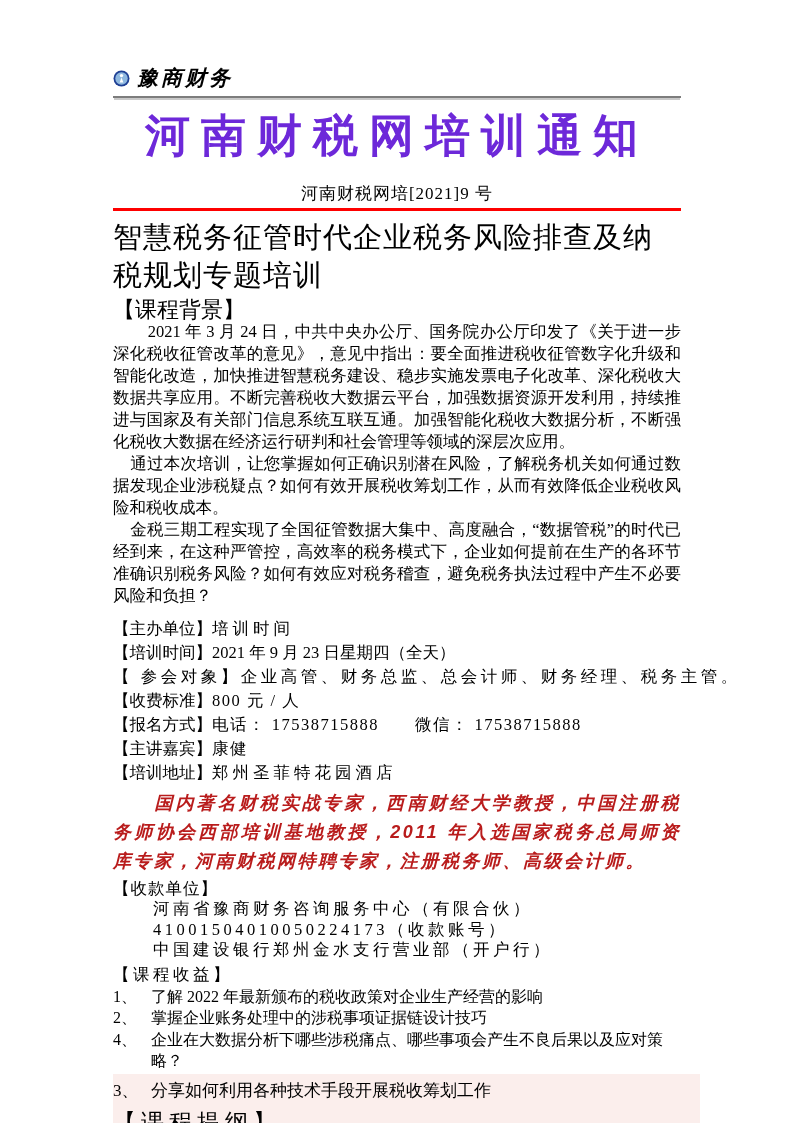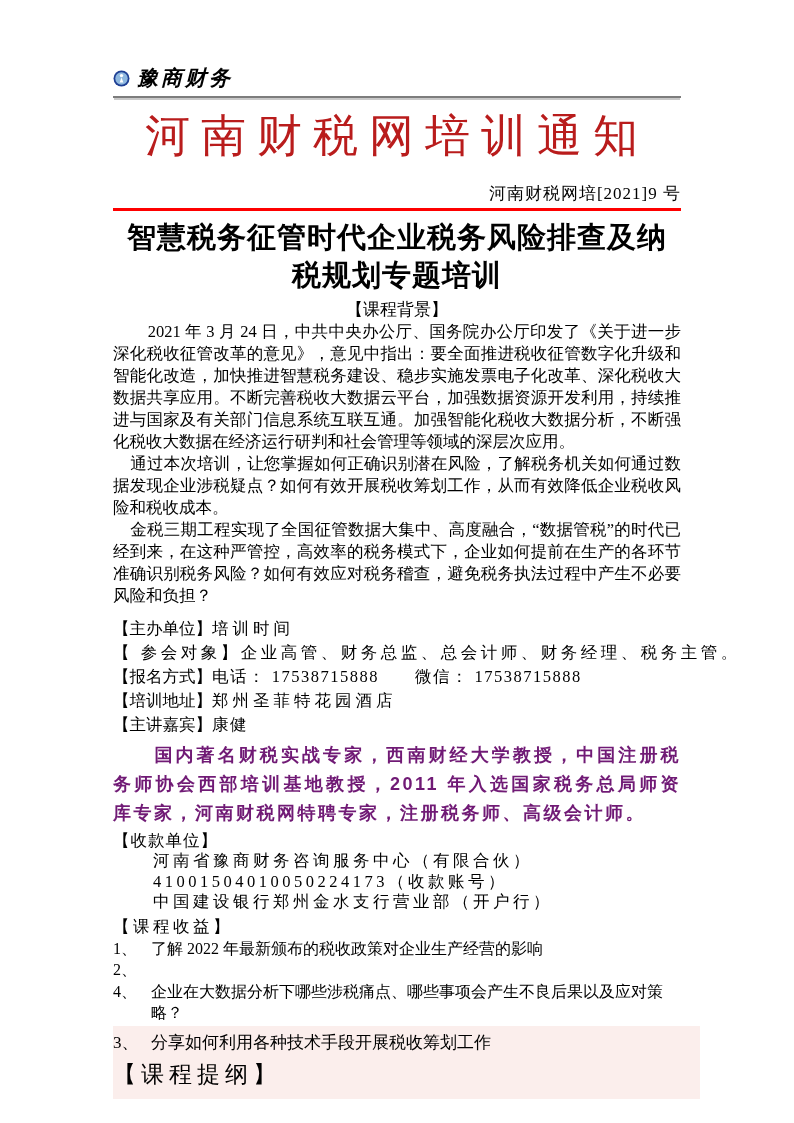--- a/index.html
+++ b/index.html
@@ -17,52 +17,52 @@
     border-bottom:2px solid #7d7d7d;
     box-shadow:0 3px 0 -1px #c9c9c9;
   }
   .logo { display:flex; align-items:center; gap:7px; }
   .logo-text { font-size:21px; font-weight:bold; font-style:italic; letter-spacing:3px; }
   .site-text { font-size:14.5px; letter-spacing:0.3px; }
 
   
   .banner {
     margin-top:9px; text-align:center; white-space:nowrap;
-    font-size:45px; line-height:58px; font-weight:normal;
-    color:#b91c1c; letter-spacing:11px;
+    font-size:45px; line-height:58px; font-weight:bold;
+    color:#6d28d9; letter-spacing:11px;
   }
 
   
-  .doc-number { margin-top:18px; text-align:right; font-size:17px; line-height:22px; letter-spacing:1px; }
+  .doc-number { margin-top:18px; text-align:center; font-size:17px; line-height:22px; letter-spacing:1px; }
   .red-rule { height:3px; background:#fe0000; margin-top:3px; }
 
   
   .main-title {
-    margin-top:7px; text-align:center;
-    font-size:29px; line-height:38px; font-weight:bold; letter-spacing:1px;
+    margin-top:7px; 
+    font-size:29px; line-height:38px; font-weight:normal; letter-spacing:1px;
   }
 
-  .sec-heading { font-size:17px; line-height:23px;text-align:center; }
+  .sec-heading { font-size:22px; line-height:23px; }
   .para { font-size:16.5px; line-height:22px; text-align:justify; }
   .indent2 { text-indent:2.1em; }
   .indent1 { text-indent:1.05em; }
 
   
   .info { margin-top:10px; }
   .info-row { font-size:16.5px; line-height:24px; white-space:nowrap; }
   .ls-a { letter-spacing:4px; }
   .ls-b { letter-spacing:3.5px; }
   .ls-c { letter-spacing:1.5px; }
 
   
   .speaker {
     font-family:"Liberation Sans","DejaVu Sans",sans-serif;
-    font-weight:bold; color:#701a75;
+    font-weight:bold; color:#b91c1c;
     font-size:18px; line-height:29px; letter-spacing:2.5px;
-    text-align:justify; text-indent:2.3em; margin-top:4px;
+    text-align:justify; text-indent:2.3em; margin-top:4px;font-style:italic;
   }
 
   .payee-heading { font-size:16.5px; line-height:21px; margin-top:2px; letter-spacing:1px; }
   .payee-line { font-size:16.5px; line-height:20.5px; margin-left:40px; letter-spacing:3.5px; white-space:nowrap; }
 
   .benefits-heading { font-size:16.5px; line-height:22px; letter-spacing:3.5px; margin-top:3px; }
   .benefit { display:flex; font-size:16px; line-height:21.5px; }
   .benefit .num { flex:none; width:38px; }
 
   
@@ -102,48 +102,55 @@
 
     <div class="sec-heading" style="margin-top:4px;">【课程背景】</div>
     <div class="para indent2">2021 年 3 月 24 日，中共中央办公厅、国务院办公厅印发了《关于进一步深化税收征管改革的意见》，意见中指出：要全面推进税收征管数字化升级和智能化改造，加快推进智慧税务建设、稳步实施发票电子化改革、深化税收大数据共享应用。不断完善税收大数据云平台，加强数据资源开发利用，持续推进与国家及有关部门信息系统互联互通。加强智能化税收大数据分析，不断强化税收大数据在经济运行研判和社会管理等领域的深层次应用。</div>
     <div class="para indent1">通过本次培训，让您掌握如何正确识别潜在风险，了解税务机关如何通过数据发现企业涉税疑点？如何有效开展税收筹划工作，从而有效降低企业税收风险和税收成本。</div>
     <div class="para indent1">金税三期工程实现了全国征管数据大集中、高度融合，“数据管税”的时代已经到来，在这种严管控，高效率的税务模式下，企业如何提前在生产的各环节准确识别税务风险？如何有效应对税务稽查，避免税务执法过程中产生不必要风险和负担？</div>
 
     <div class="info">
       <div class="info-row">
         <span>【主办单位】</span><span class="ls-a">培训时间</span>
       </div>
+      <div class="info-row">
+        <span>【培训时间】</span><span>2021 年 9 月 23 日星期四（全天）</span>
+      </div>
       <div class="info-row ls-b">
         <span>【 参会对象】</span><span>企业高管、财务总监、总会计师、财务经理、税务主管。</span>
+      </div>
+      <div class="info-row">
+        <span>【收费标准】</span><span class="ls-c">800 元 / 人</span>
       </div>
       <div class="info-row">
         <span>【报名方式】</span><span class="ls-c">电话： 17538715888　　微信： 17538715888</span>
       </div>
       <div class="info-row">
-        <span>【培训地址】</span><span class="ls-a">郑州圣菲特花园酒店</span>
+        <span>【主讲嘉宾】</span><span class="ls-c">康健</span>
       </div>
       <div class="info-row">
-        <span>【主讲嘉宾】</span><span class="ls-c">康健</span>
+        <span>【培训地址】</span><span class="ls-a">郑州圣菲特花园酒店</span>
       </div>
     </div>
 
     <div class="speaker">国内著名财税实战专家，西南财经大学教授，中国注册税务师协会西部培训基地教授，2011 年入选国家税务总局师资库专家，河南财税网特聘专家，注册税务师、高级会计师。</div>
 
     <div class="payee-heading">【收款单位】</div>
     <div class="payee-line">河南省豫商财务咨询服务中心（有限合伙）</div>
     <div class="payee-line">41001504010050224173（收款账号）</div>
     <div class="payee-line">中国建设银行郑州金水支行营业部（开户行）</div>
 
     <div class="benefits-heading">【课程收益】</div>
     <div class="benefit">
       <span class="num">1、</span>
         <span>了解 2022 年最新颁布的税收政策对企业生产经营的影响</span>
     </div>
     <div class="benefit">
       <span class="num">2、</span>
+        <span>掌握企业账务处理中的涉税事项证据链设计技巧</span>
     </div>
     <div class="benefit">
       <span class="num">4、</span>
         <span>企业在大数据分析下哪些涉税痛点、哪些事项会产生不良后果以及应对策略？</span>
     </div>
 
     <div class="pink">
       <div class="benefit">
         <span class="num">3、</span>
           <span>分享如何利用各种技术手段开展税收筹划工作</span>

